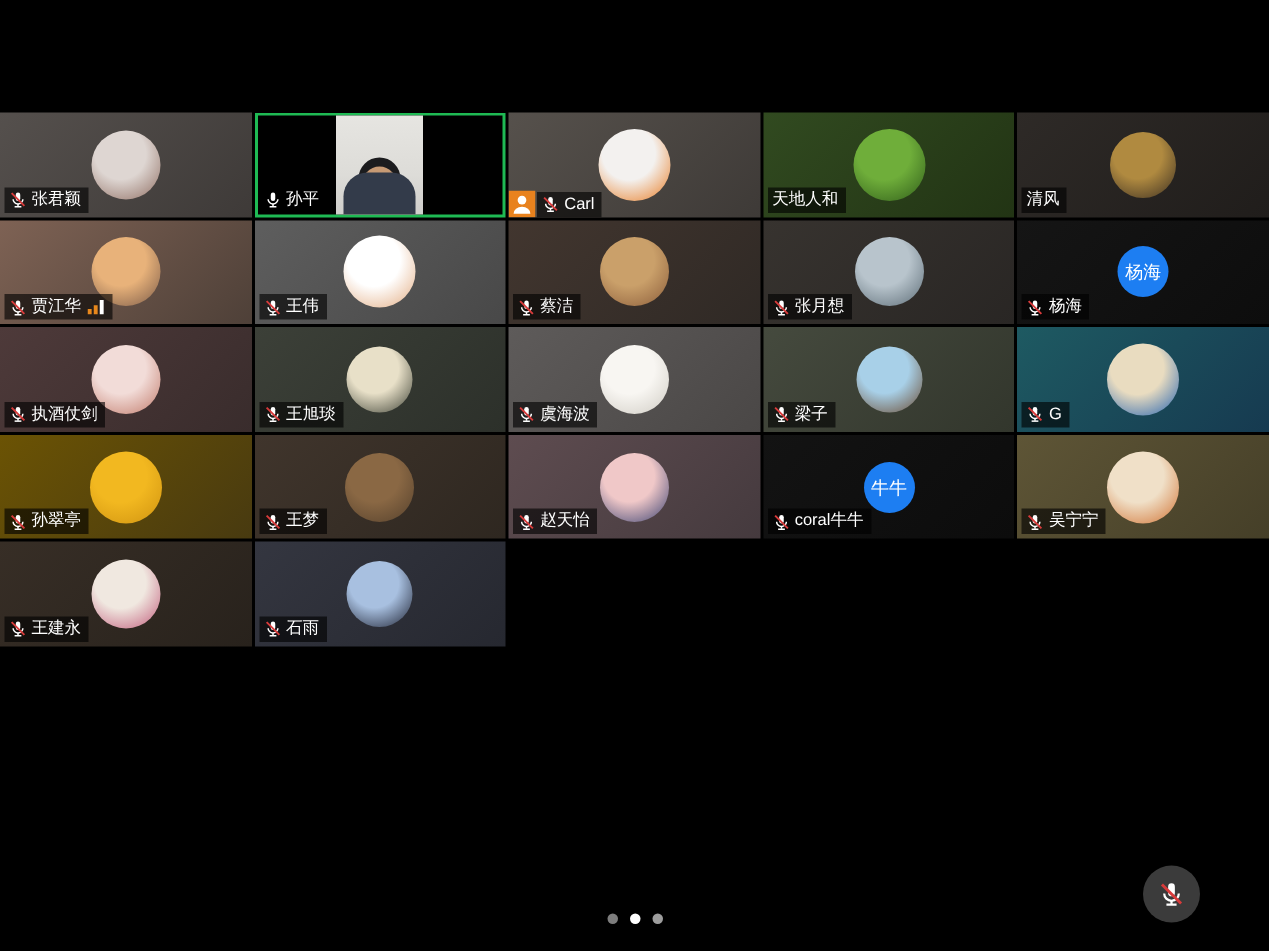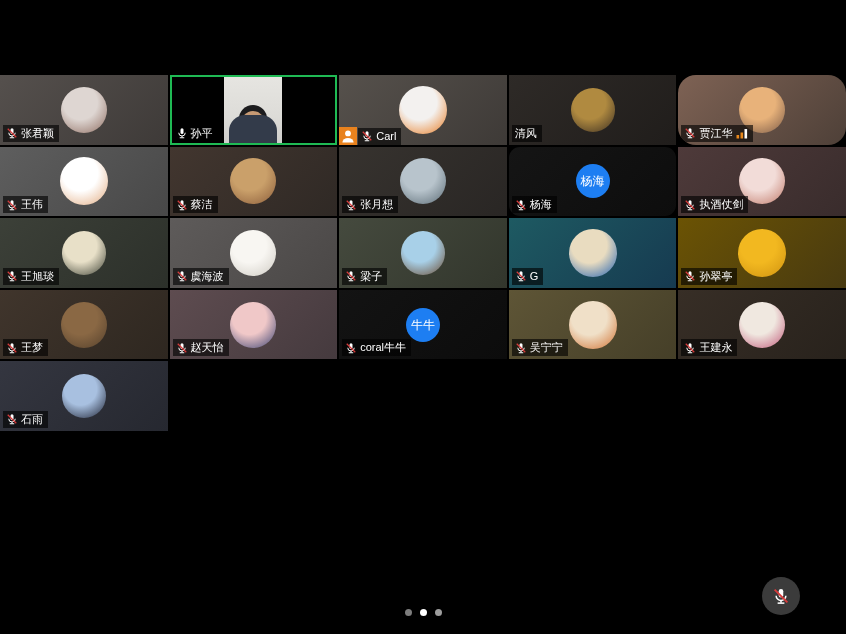--- a/index.html
+++ b/index.html
@@ -99,29 +99,37 @@
      <path d="M5.5 11.5a6.5 6.5 0 0 0 13 0" fill="none" stroke="#fff" stroke-width="2"></path>
      <line x1="12" y1="18" x2="12" y2="21" stroke="#fff" stroke-width="2"></line>
      <line x1="7.5" y1="21.5" x2="16.5" y2="21.5" stroke="#fff" stroke-width="2"></line>
      <line x1="3.5" y1="3.5" x2="20.5" y2="20.5" stroke="#d83b3b" stroke-width="2.6"></line>
    </svg>
             </span>
             <span>Carl</span>
           </div>
         </div>
       </div>
+      <div class="tile" style="background: linear-gradient(135deg, rgb(49, 74, 32), rgb(34, 52, 20));">
+        <div class="avatar" style="height: 48px; width: 48px; background: radial-gradient(circle at 42% 34%, rgb(111, 174, 58) 0%, rgb(111, 174, 58) 42%, rgb(47, 92, 26) 100%);"></div>
+        <div class="label-row">
+          <div class="name-label">
+            <span>天地人和</span>
+          </div>
+        </div>
+      </div>
       <div class="tile" style="background: linear-gradient(135deg, rgb(46, 42, 39), rgb(32, 29, 27));">
         <div class="avatar" style="height: 44px; width: 44px; background: radial-gradient(circle at 42% 34%, rgb(176, 138, 64) 0%, rgb(176, 138, 64) 42%, rgb(58, 46, 34) 100%);"></div>
         <div class="label-row">
           <div class="name-label">
             <span>清风</span>
           </div>
         </div>
       </div>
-      <div class="tile" style="background: linear-gradient(135deg, rgb(126, 98, 84), rgb(78, 64, 56)); border-radius: 18px;">
+      <div class="tile" style="background: linear-gradient(135deg, rgb(126, 98, 84), rgb(78, 64, 56));">
         <div class="avatar" style="height: 46px; width: 46px; background: radial-gradient(circle at 42% 34%, rgb(232, 178, 122) 0%, rgb(232, 178, 122) 42%, rgb(122, 90, 72) 100%);"></div>
         <div class="label-row">
           <div class="name-label">
             <span class="micw">
               <svg viewBox="0 0 24 24" width="100%" height="100%">
      <rect x="9" y="2.5" width="6" height="11.5" rx="3" fill="#fff"></rect>
      <path d="M5.5 11.5a6.5 6.5 0 0 0 13 0" fill="none" stroke="#fff" stroke-width="2"></path>
      <line x1="12" y1="18" x2="12" y2="21" stroke="#fff" stroke-width="2"></line>
      <line x1="7.5" y1="21.5" x2="16.5" y2="21.5" stroke="#fff" stroke-width="2"></line>
      <line x1="3.5" y1="3.5" x2="20.5" y2="20.5" stroke="#d83b3b" stroke-width="2.6"></line>
@@ -182,21 +190,21 @@
      <path d="M5.5 11.5a6.5 6.5 0 0 0 13 0" fill="none" stroke="#fff" stroke-width="2"></path>
      <line x1="12" y1="18" x2="12" y2="21" stroke="#fff" stroke-width="2"></line>
      <line x1="7.5" y1="21.5" x2="16.5" y2="21.5" stroke="#fff" stroke-width="2"></line>
      <line x1="3.5" y1="3.5" x2="20.5" y2="20.5" stroke="#d83b3b" stroke-width="2.6"></line>
    </svg>
             </span>
             <span>张月想</span>
           </div>
         </div>
       </div>
-      <div class="tile" style="background: linear-gradient(135deg, rgb(21, 21, 21), rgb(13, 13, 13)); border-radius: 11px;">
+      <div class="tile" style="background: linear-gradient(135deg, rgb(21, 21, 21), rgb(13, 13, 13));">
         <div class="avatar initials" style="height: 34px; width: 34px; background: rgb(29, 126, 242);">
           <span>杨海</span>
         </div>
         <div class="label-row">
           <div class="name-label">
             <span class="micw">
               <svg viewBox="0 0 24 24" width="100%" height="100%">
      <rect x="9" y="2.5" width="6" height="11.5" rx="3" fill="#fff"></rect>
      <path d="M5.5 11.5a6.5 6.5 0 0 0 13 0" fill="none" stroke="#fff" stroke-width="2"></path>
      <line x1="12" y1="18" x2="12" y2="21" stroke="#fff" stroke-width="2"></line>

